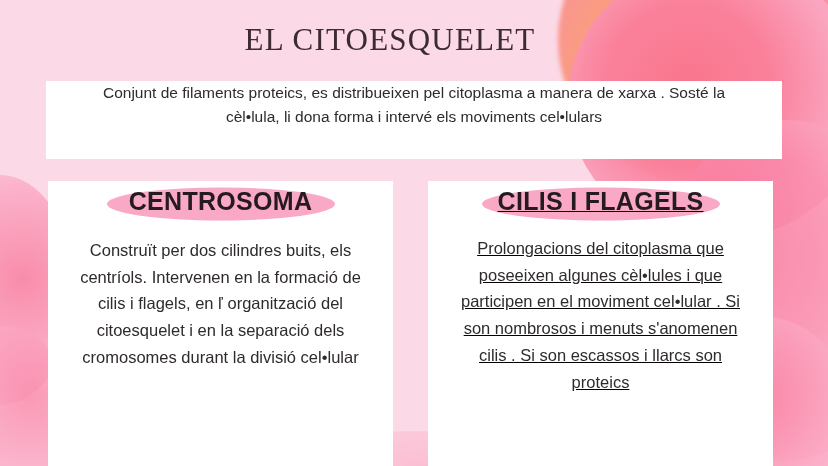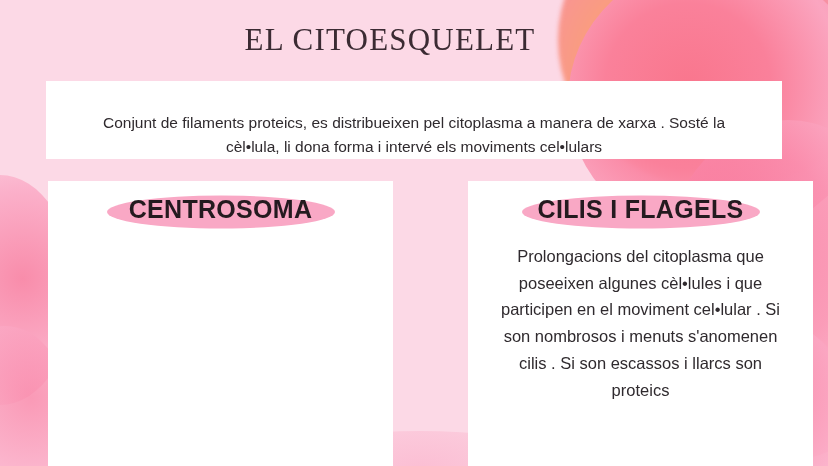--- a/index.html
+++ b/index.html
@@ -86,45 +86,45 @@
 
   
   #intro-card {
     position: absolute;
     left: 46px;
     top: 81px;
     width: 736px;
     height: 78px;
     background: #ffffff;
     display: flex;
-    align-items: flex-end;
+    align-items: flex-start;
     justify-content: center;
   }
   #intro-text {
     font-size: 15.5px;
     line-height: 1.55;
     color: #2f2a2e;
     text-align: center;
     max-width: 640px;
   }
 
   
   .card {
     position: absolute;
     top: 181px;
     width: 345px;
     height: 285px;
     background: #ffffff;
   }
   #card-left  { left: 48px; }
-  #card-right { left: 468px; }
+  #card-right { left: 428px; text-decoration: underline; }
 
   .card-heading {
     text-align: center;
-    margin-top: 14px;
+    margin-top: 6px;
     position: relative;
     height: 34px;
   }
   .card-heading .highlight {
     position: absolute;
     left: 50%;
     top: 50%;
     transform: translate(-50%, -50%);
     border-radius: 50%;
     background: #f9a8c5;
@@ -167,20 +167,21 @@
 
   <div id="intro-card">
     <div id="intro-text">Conjunt de filaments proteics, es distribueixen pel citoplasma a manera de xarxa . Sosté la cèl•lula, li dona forma i intervé els moviments cel•lulars</div>
   </div>
 
   <div class="card" id="card-left">
     <div class="card-heading">
       <span class="highlight"></span>
       <span class="htext">CENTROSOMA</span>
     </div>
+    <div class="card-body">Construït per dos cilindres buits, els centríols. Intervenen en la formació de cilis i flagels, en ľ organització del citoesquelet i en la separació dels cromosomes durant la divisió cel•lular</div>
   </div>
 
   <div class="card" id="card-right">
     <div class="card-heading">
       <span class="highlight"></span>
       <span class="htext">CILIS I FLAGELS</span>
     </div>
     <div class="card-body">Prolongacions del citoplasma que poseeixen algunes cèl•lules i que participen en el moviment cel•lular . Si son nombrosos i menuts s'anomenen cilis . Si son escassos i llarcs son proteics</div>
   </div>
 </div>

